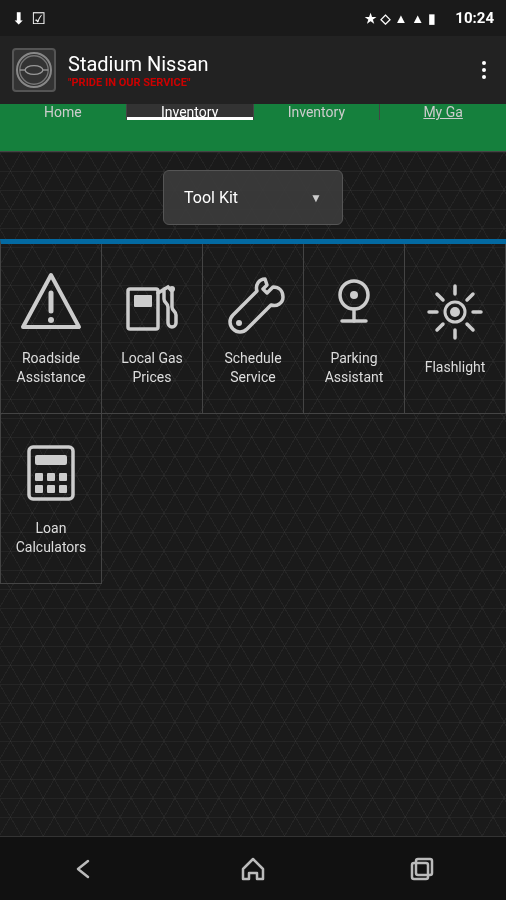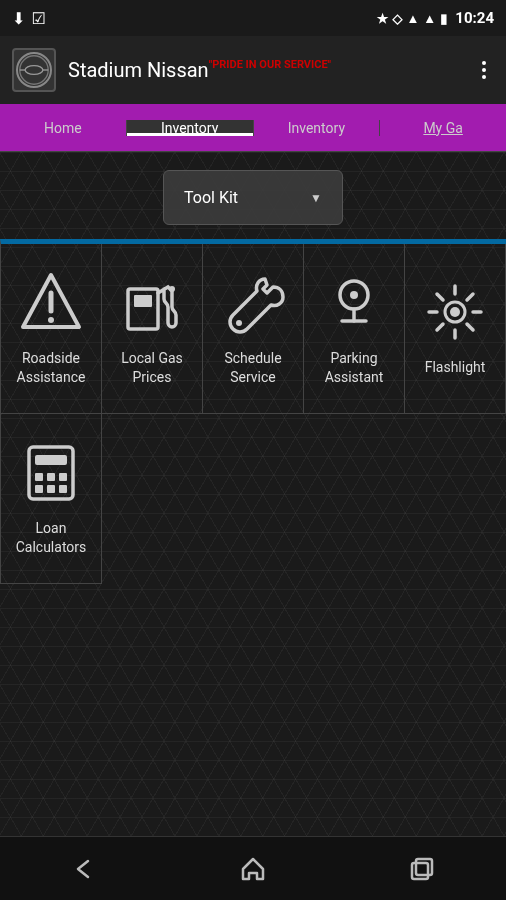--- a/index.html
+++ b/index.html
@@ -70,21 +70,21 @@
       border: 2px solid #888;
       display: flex;
       align-items: center;
       justify-content: center;
       color: #aaa;
       font-size: 10px;
       font-weight: bold;
     }
     .header-text {
       display: flex;
-      flex-direction: row;
+      flex-direction: column;
     }
     .header-title {
       color: #fff;
       font-size: 20px;
       font-weight: normal;
       line-height: 1.2;
     }
     .header-subtitle {
       color: #cc0000;
       font-size: 11px;
@@ -101,24 +101,24 @@
     }
     .menu-dot {
       width: 4px;
       height: 4px;
       background: #fff;
       border-radius: 50%;
     }
 
     
     .nav-tabs {
-      background: #a21caf;
+      background: #15803d;
       height: 48px;
       display: flex;
-      align-items: center;
+      align-items: flex-start;
       border-bottom: 1px solid #444;
     }
     .nav-tab {
       flex: 1;
       display: flex;
       align-items: center;
       justify-content: center;
       color: #ccc;
       font-size: 14px;
       cursor: pointer;
@@ -279,21 +279,21 @@
   <div class="status-bar-left">
     <span class="status-icon">⬇</span>
     <span class="status-icon">☑</span>
   </div>
   <div class="status-bar-right">
     <span style="font-size:13px;">★</span>
     <span style="font-size:13px;">◇</span>
     <span style="font-size:13px;">▲</span>
     <span style="font-size:13px;">▲</span>
     <span style="font-size:13px;">▮</span>
-    <span style="margin-left:4px;">10:24</span>
+    <span style="margin-left:16px;">10:24</span>
   </div>
 </div>
 
 <div class="app-header">
   <div class="header-left">
     <div class="nissan-logo">
       <div class="nissan-logo-inner">
         <svg viewBox="0 0 36 36" width="34" height="34">
           <circle cx="18" cy="18" r="16" fill="none" stroke="#777" stroke-width="1.5"></circle>
           <ellipse cx="18" cy="18" rx="10" ry="5" fill="none" stroke="#999" stroke-width="1.5"></ellipse>

